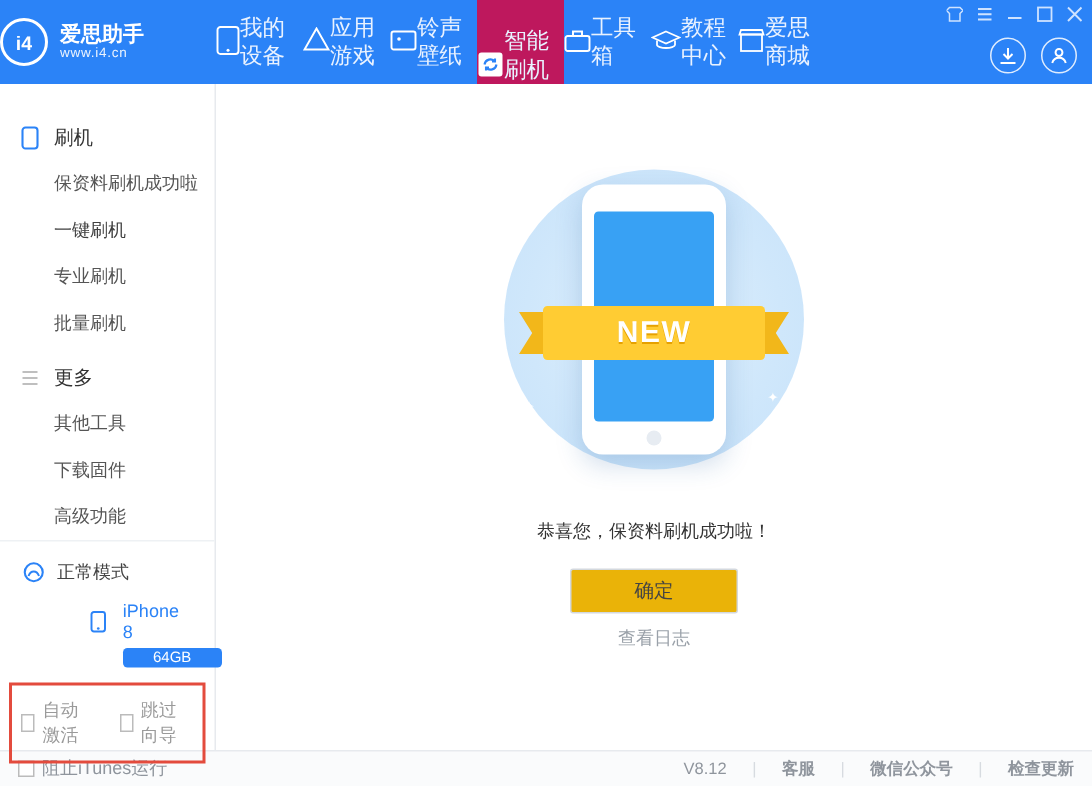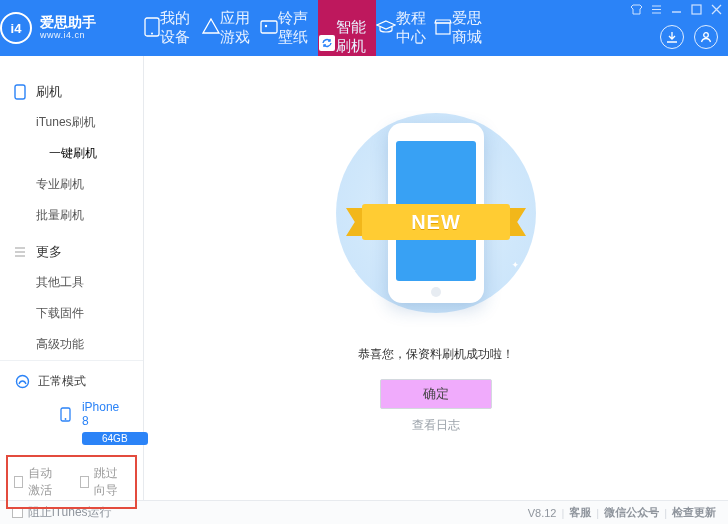--- a/index.html
+++ b/index.html
@@ -117,21 +117,21 @@
     color: #2b83f7;
     display:flex;
   }
   .side-group-title.more .gicon { color: #bfbfbf; }
   .side-item {
     padding: 7px 0 7px 36px;
     font-size: 12px;
     color: #555;
     cursor: pointer;
   }
-  .side-item.active { color: #000000; margin-left: 13px; }
+  .side-item.active { color: #404040; }
 
   .sidebar-bottom {
     border-top: 1px solid #eef1f4;
     padding: 6px 0 0 0;
   }
   .status-row {
     display:flex; align-items:center;
     padding: 6px 14px;
     font-size: 12px;
     color: #444;
@@ -216,21 +216,21 @@
 
   .success-text {
     margin-top: 20px;
     font-size: 12px;
     color: #333;
   }
   .ok-btn {
     margin-top: 16px;
     width: 112px; height: 30px;
     border:1px solid #d3d8de;
-    background:#f0abfc;
+    background:#eab308;
     color:#444;
     font-size:13px;
     cursor:pointer;
     border-radius:2px;
   }
   .log-link {
     margin-top: 8px;
     font-size:12px;
     color:#9aa1a9;
     cursor:pointer;
@@ -243,21 +243,21 @@
     display:flex;
     align-items:center;
     justify-content:space-between;
     padding: 0 12px;
     font-size:11px;
     color:#8f959d;
     background:#fafbfc;
   }
   .footer-left { display:flex; align-items:center; gap:6px;}
   .footer-left .cb-box{ width:11px; height:11px;}
-  .footer-right { display:flex; align-items:center; gap:5px;}
+  .footer-right { display:flex; align-items:center; gap:17px;}
   .vsep { color:#d7dbe0;}
   .flink { cursor:pointer;font-weight:bold; }
 </style>
 </head>
 <body>
 
 <div class="header">
   <div class="logo">
     <div class="logo-ring">i4</div>
     <div class="logo-text">
@@ -294,20 +294,29 @@
     </div>
     <div class="nav-item active">
       <span class="icon-hold">
         <svg width="18" height="18" viewBox="0 0 18 18">
             <rect x="1" y="1" width="16" height="16" rx="2" fill="#fff"></rect>
             <path d="M5 9a4 4 0 0 1 7-2M13 9a4 4 0 0 1-7 2" stroke="#2b83f7" stroke-width="1.4" fill="none"></path>
             <path d="M12 5v2h-2M6 13v-2h2" stroke="#2b83f7" stroke-width="1.4" fill="none"></path>
           </svg>
       </span>
       <span>智能刷机</span>
+    </div>
+    <div class="nav-item">
+      <span class="icon-hold">
+        <svg width="18" height="16" viewBox="0 0 18 16">
+            <rect x="1" y="5" width="16" height="10" rx="1.5" fill="none" stroke="#fff" stroke-width="1.3"></rect>
+            <rect x="6" y="2" width="6" height="3" fill="none" stroke="#fff" stroke-width="1.3"></rect>
+          </svg>
+      </span>
+      <span>工具箱</span>
     </div>
     <div class="nav-item">
       <span class="icon-hold">
         <svg width="20" height="14" viewBox="0 0 20 14">
             <path d="M10 1 L19 5 L10 9 L1 5 Z" fill="none" stroke="#fff" stroke-width="1.2"></path>
             <path d="M4 7v3c0 1 3 2 6 2s6-1 6-2V7" fill="none" stroke="#fff" stroke-width="1.2"></path>
           </svg>
       </span>
       <span>教程中心</span>
     </div>
@@ -369,21 +378,21 @@
   <div class="sidebar">
     <div class="sidebar-scroll">
       <div class="side-group-title">
         <span class="gicon">
           <svg width="12" height="16" viewBox="0 0 12 16">
               <rect x="1" y="1" width="10" height="14" rx="2" fill="none" stroke="#2b83f7" stroke-width="1.4"></rect>
             </svg>
         </span>
         <span>刷机</span>
       </div>
-      <div class="side-item">iTunes刷机</div>
+      <div class="side-item">保资料刷机成功啦</div>
       <div class="side-item active">一键刷机</div>
       <div class="side-item">专业刷机</div>
       <div class="side-item">批量刷机</div>
 
       <div class="side-group-title more" style="margin-top:6px;">
         <span class="gicon">
           <svg width="12" height="12" viewBox="0 0 12 12">
               <path d="M1 2h10M1 6h10M1 10h10" stroke="#bfbfbf" stroke-width="1.4"></path>
             </svg>
         </span>

